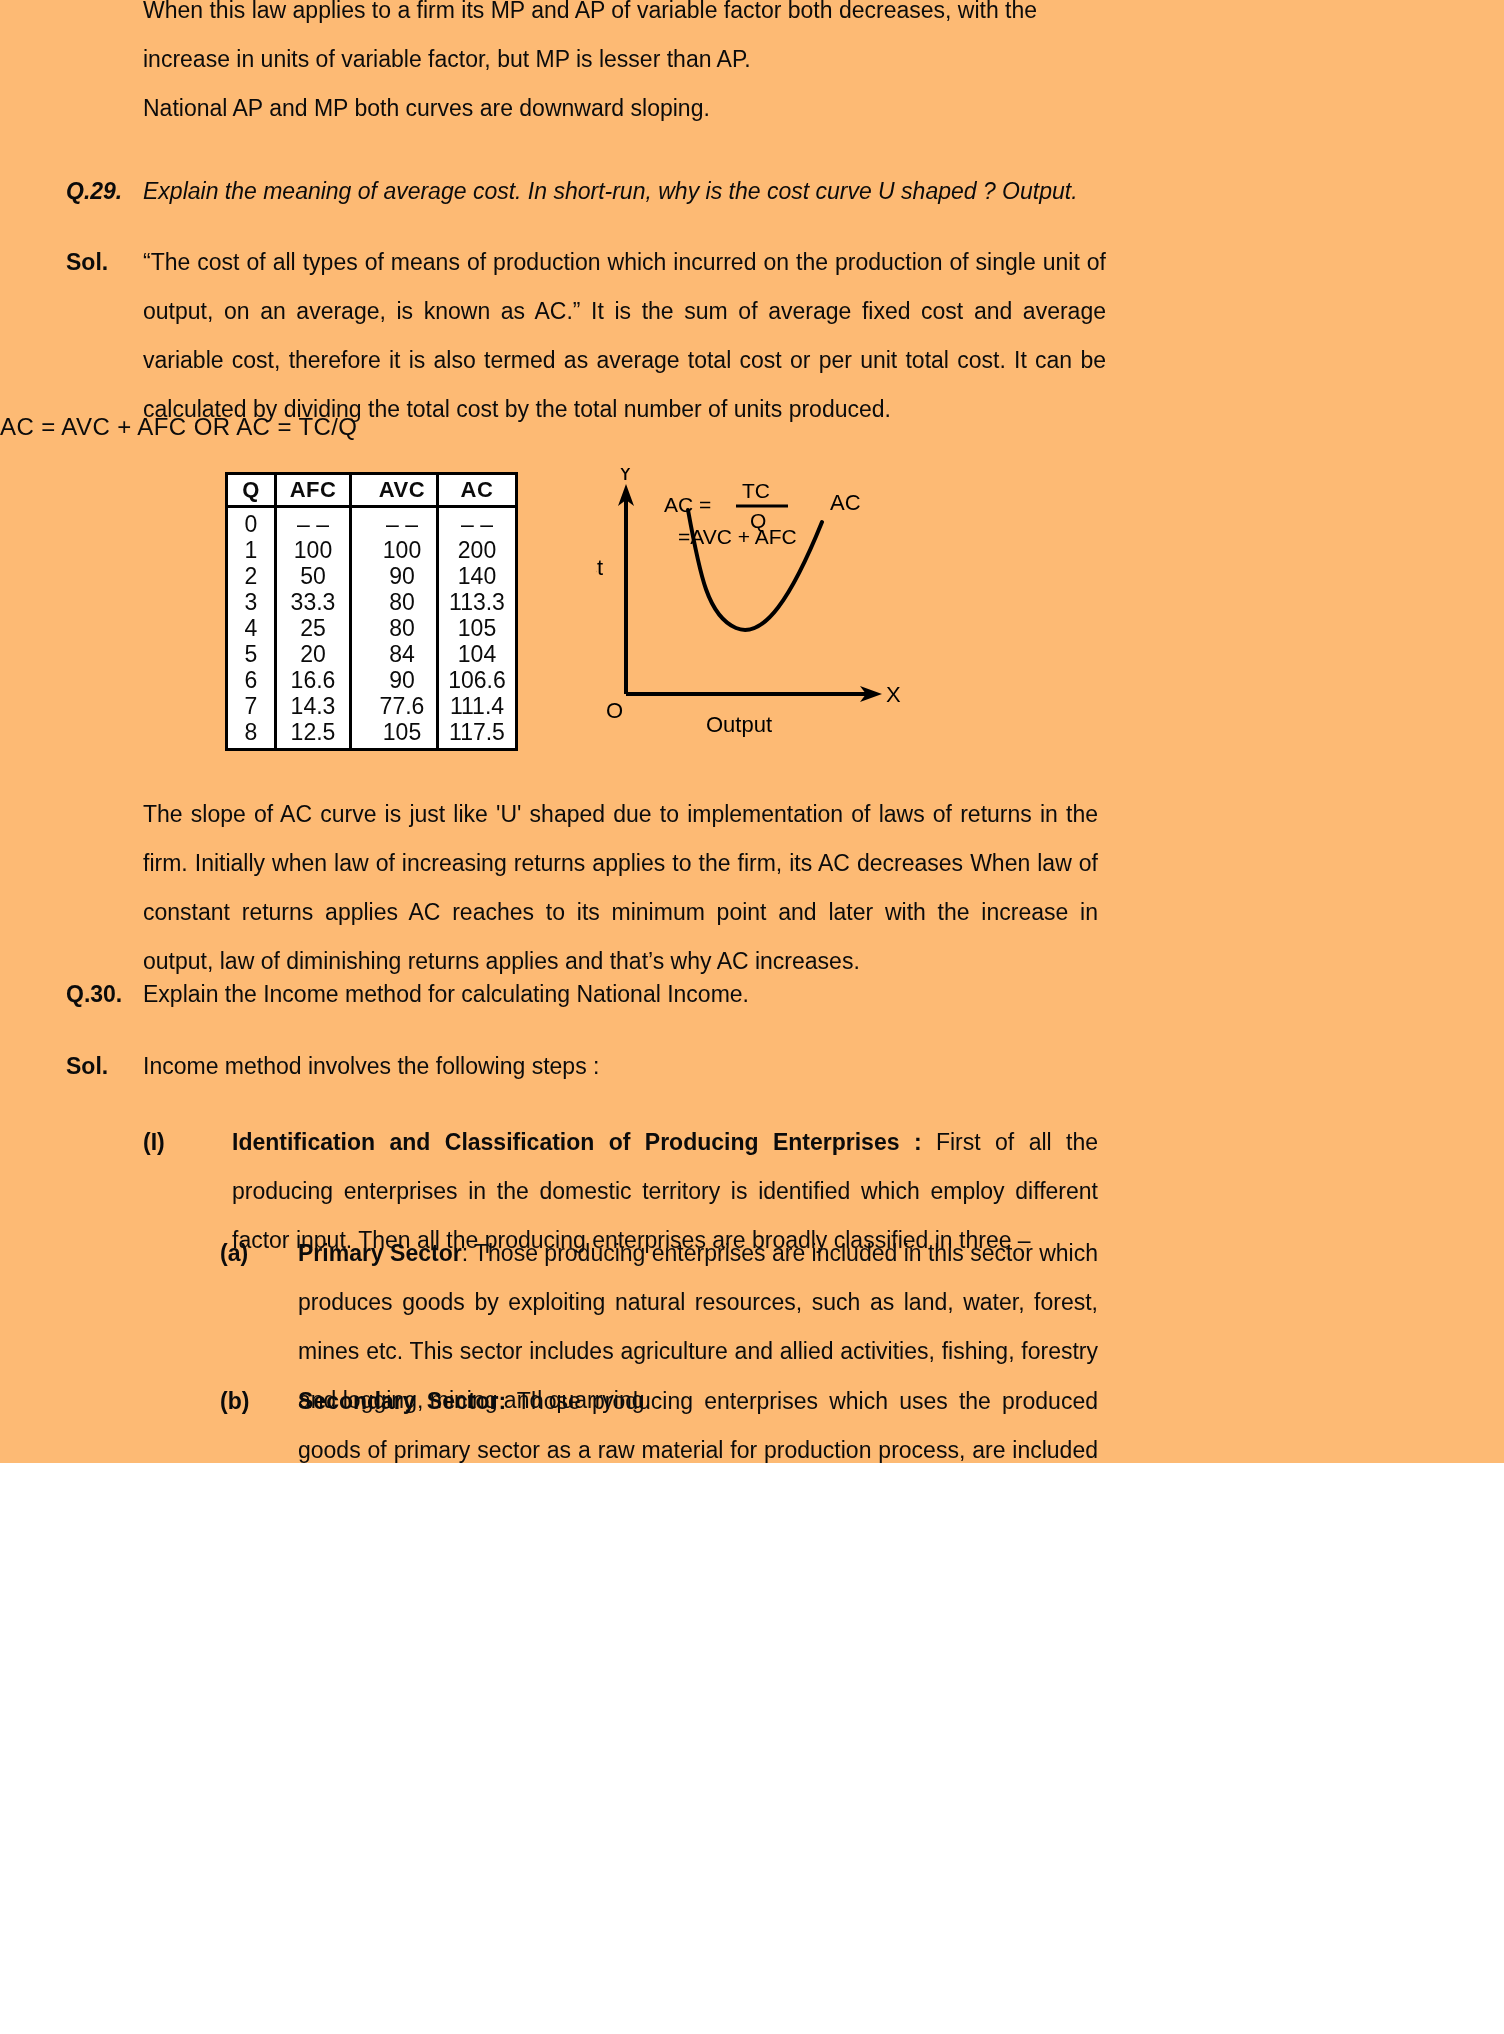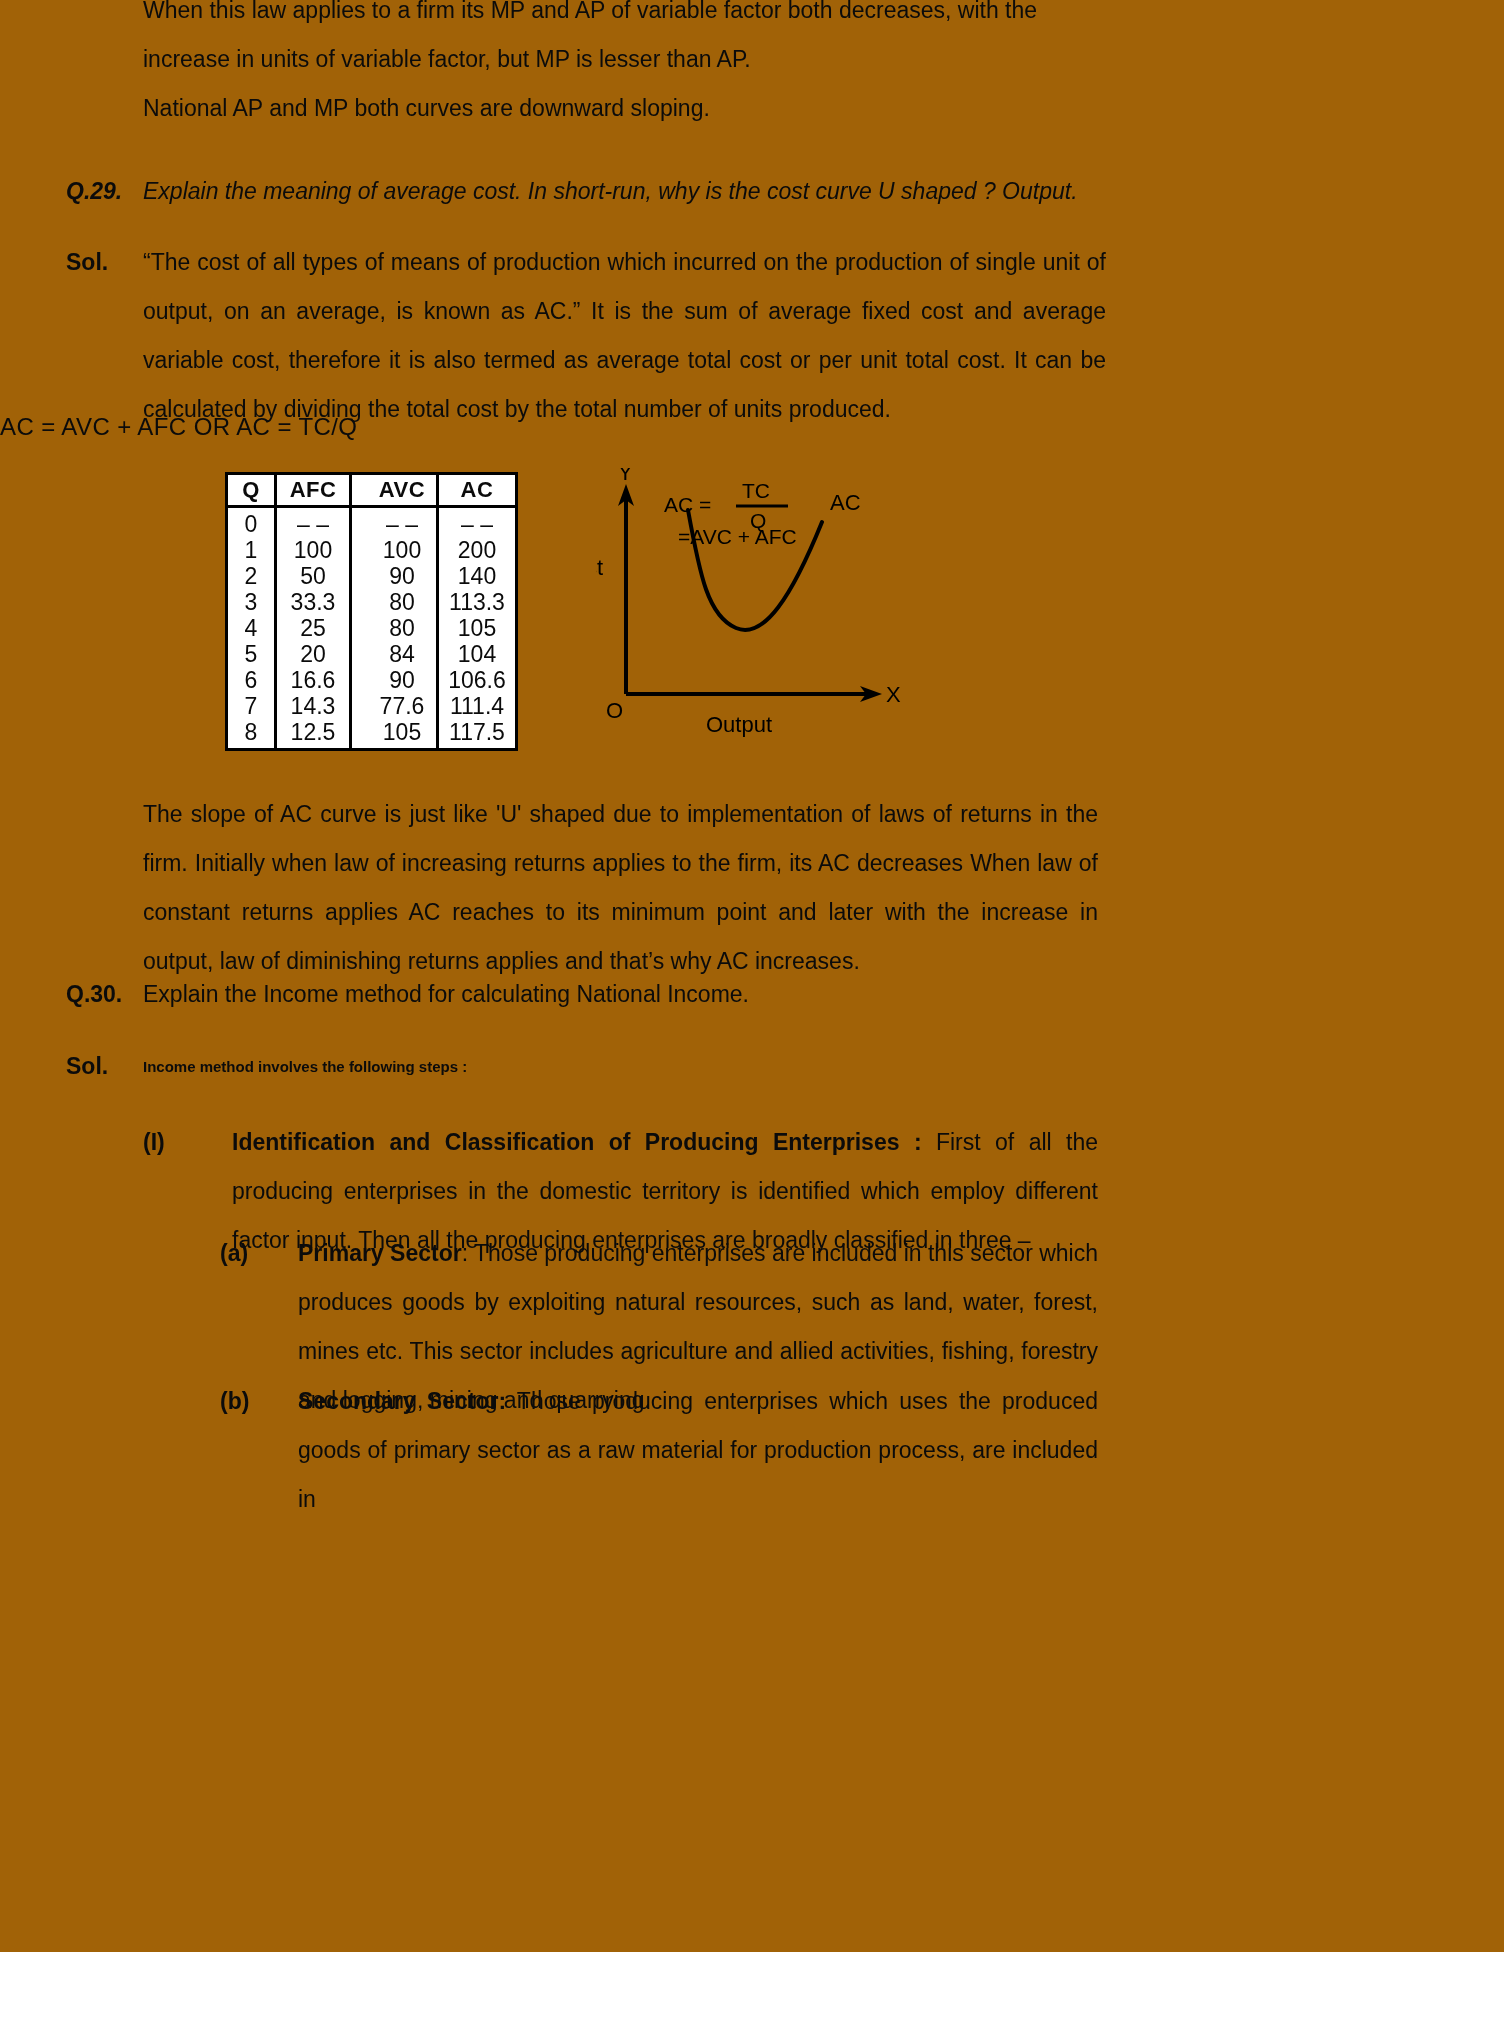--- a/index.html
+++ b/index.html
@@ -7,23 +7,23 @@
     padding: 0;
     background: #ffffff;
   }
   body {
     font-family: "Liberation Sans", sans-serif;
     color: #0b0b0b;
   }
   .page {
     position: relative;
     width: 1504px;
-    height: 1952px;
+    height: 1463px;
     margin: 0 auto;
-    background: #a16207;
+    background: #fdba74;
     overflow: hidden;
     box-sizing: border-box;
   }
 
   
   .row {
     display: flex;
     align-items: flex-start;
   }
   .lbl {
@@ -164,23 +164,23 @@
 
   
   #sol30-row {
     position: absolute;
     left: 66px;
     top: 1042px;
     width: 1040px;
   }
   #sol30-row .lbl { width: 77px; }
   #sol30-head {
-    font-size: 15px;
+    font-size: 23px;
     line-height: 49px;
-    font-weight: bold;
+    font-weight: normal;
   }
 
   
   #step-1 {
     position: absolute;
     left: 143px;
     top: 1118px;
     width: 955px;
   }
   #step-1 .lbl { width: 77px; font-size: 23px; }

